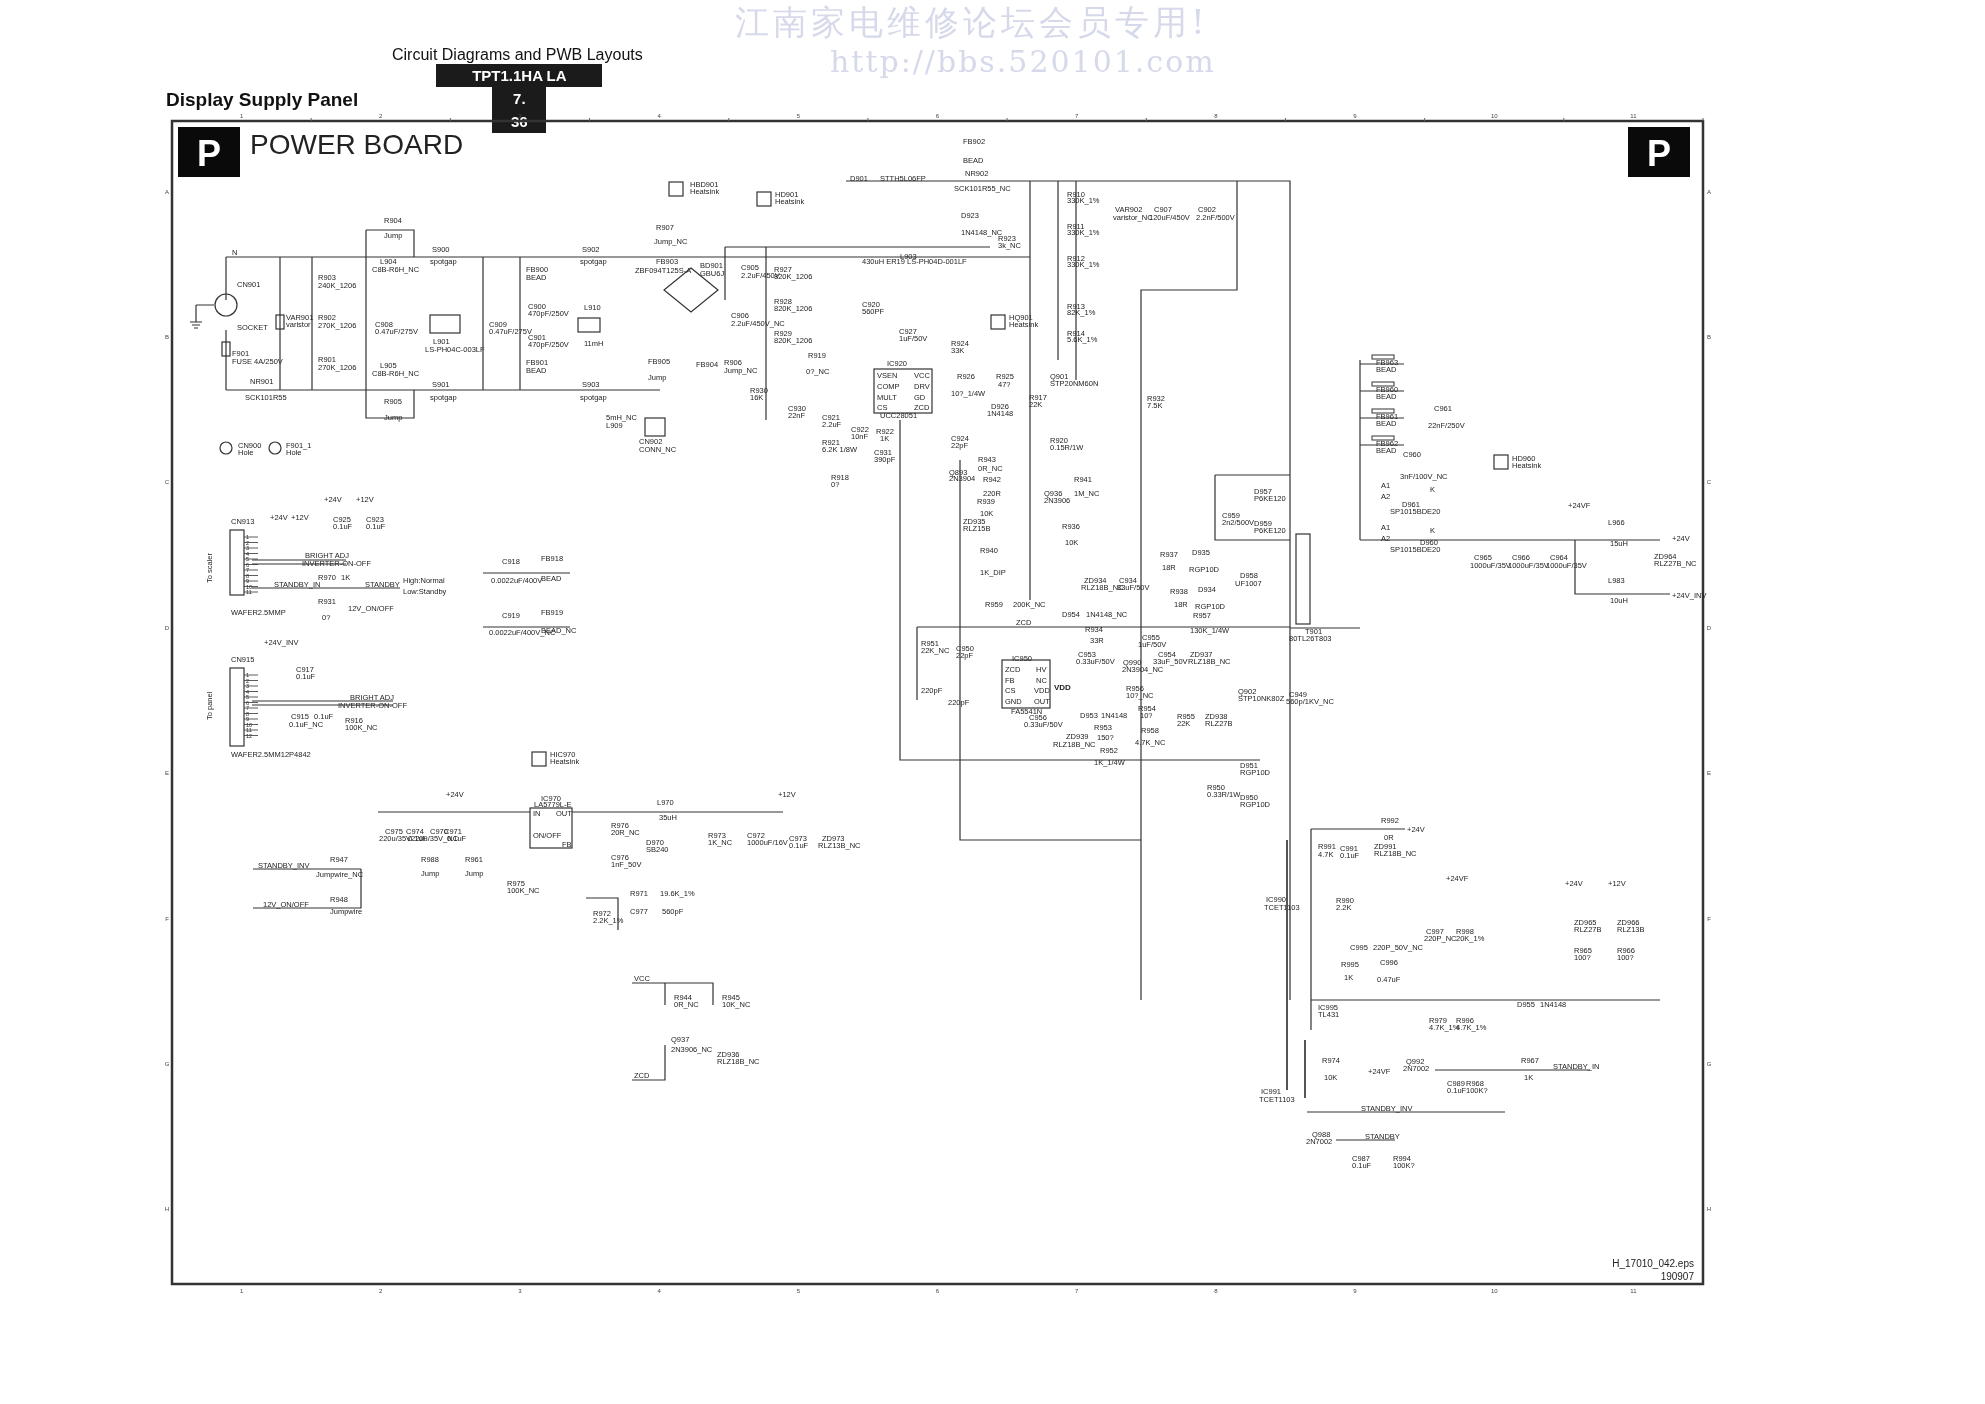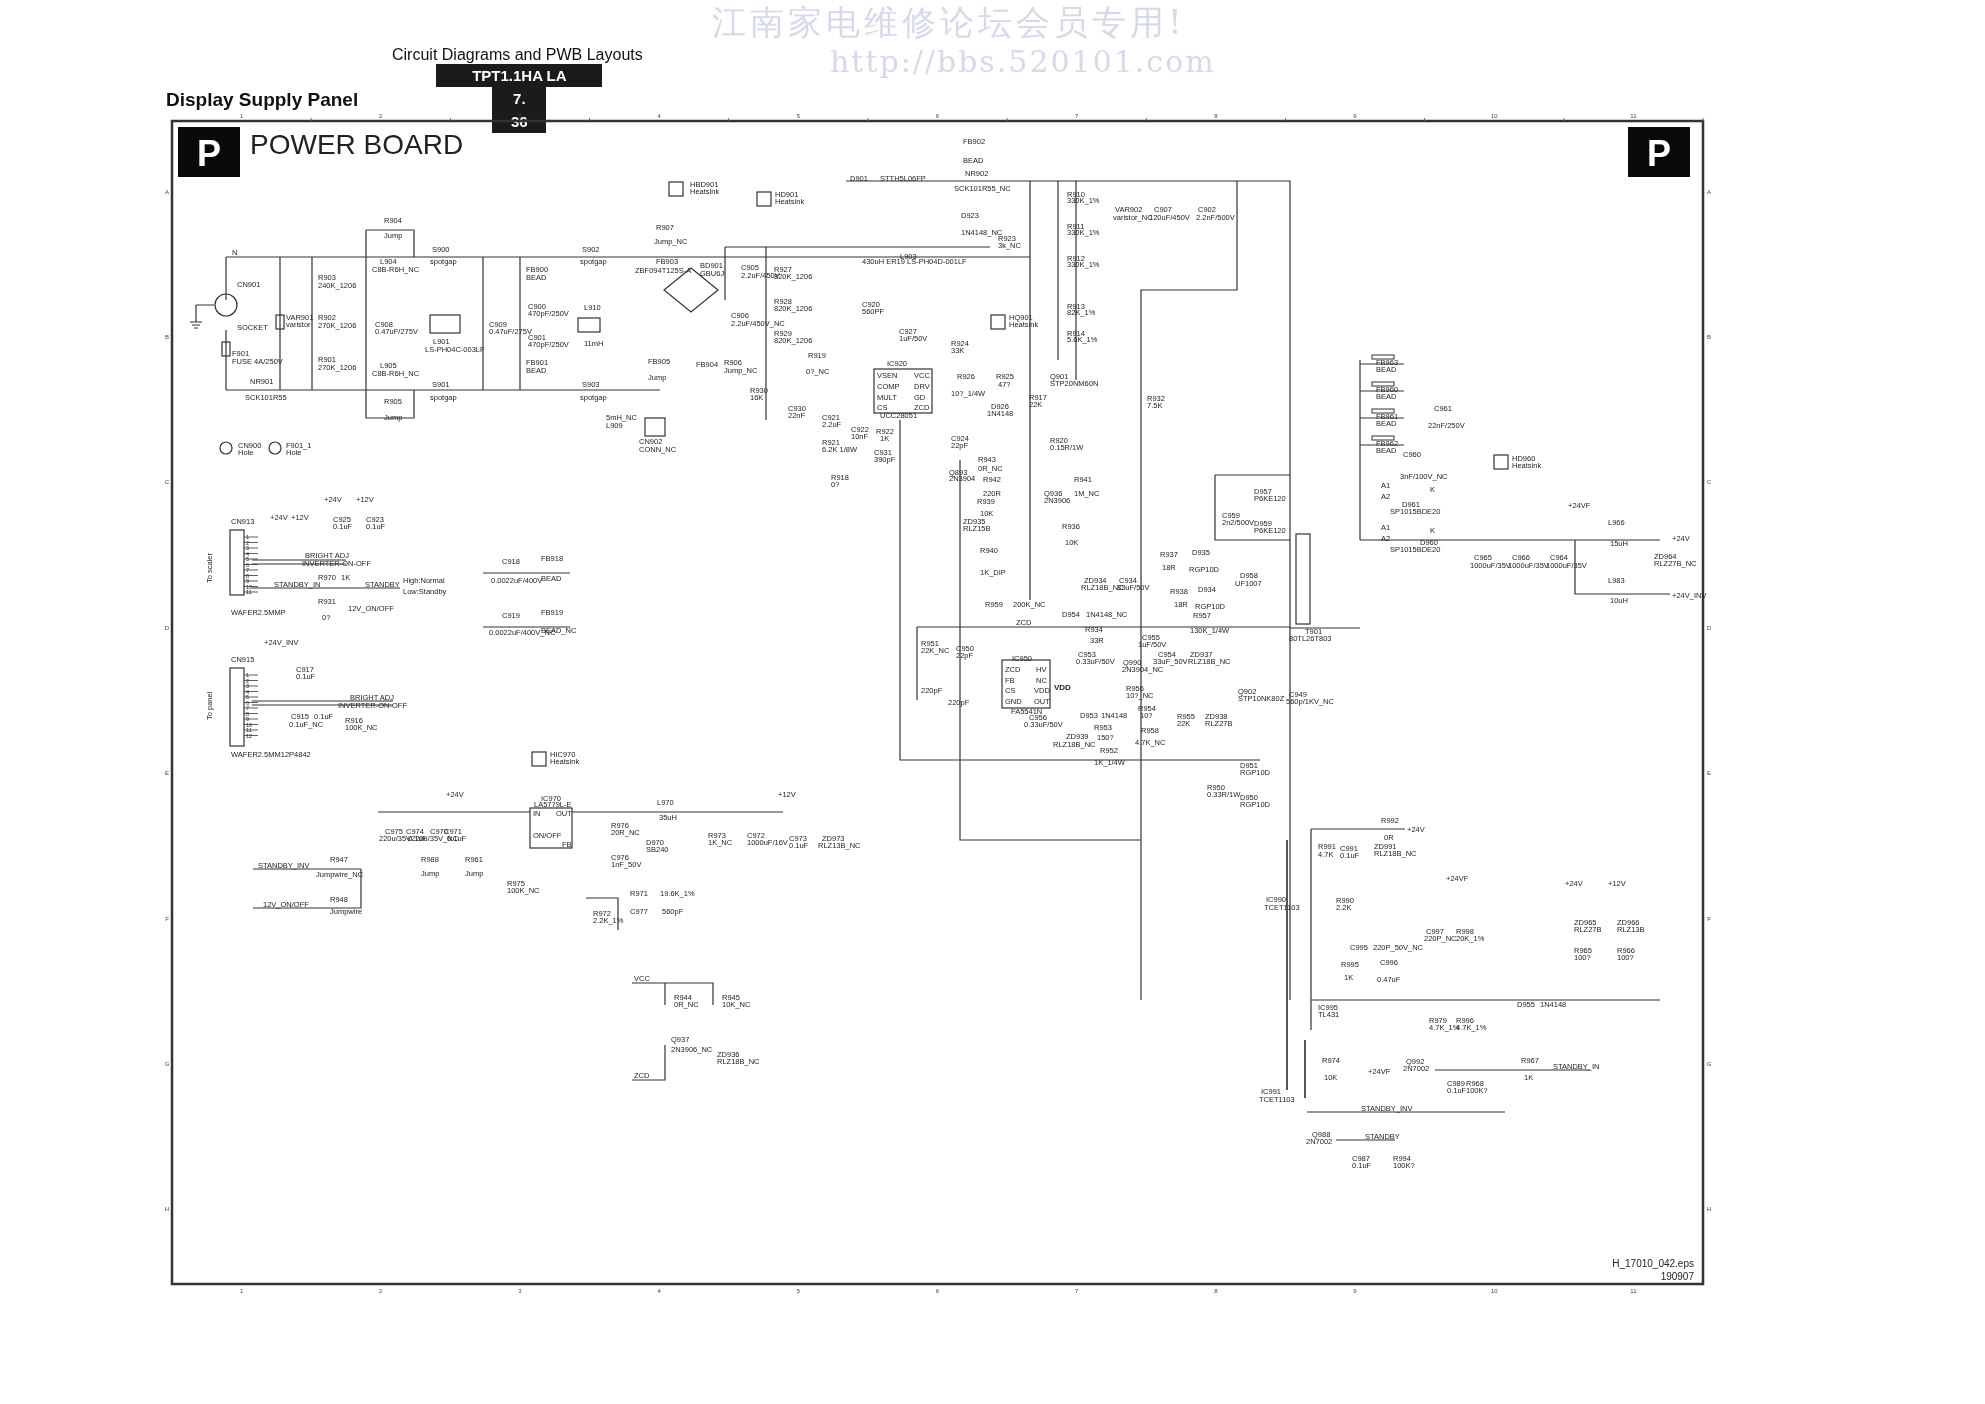--- a/index.html
+++ b/index.html
@@ -1,17 +1,17 @@
 <!DOCTYPE html>
 <html><head>
 <meta charset="utf-8">
 <style>
   html, body { margin:0; padding:0; background:#ffffff; }
   body { width:1985px; height:1404px; position:relative; overflow:hidden; font-family:"Liberation Sans", sans-serif; color:#111; }
-  .watermark { position:absolute; left:712px; top:0px; font-family:"DejaVu Serif", serif; color:#d6d9ea; font-size:34px; letter-spacing:4px; white-space:nowrap;text-align:center; }
+  .watermark { position:absolute; left:735px; top:0px; font-family:"DejaVu Serif", serif; color:#d6d9ea; font-size:34px; letter-spacing:4px; white-space:nowrap;text-align:center; }
   .watermark2 { position:absolute; left:830px; top:44px; font-family:"DejaVu Serif", serif; color:#d6d9ea; font-size:30px; letter-spacing:2px; white-space:nowrap; }
   .hdr { position:absolute; top:46px; left:392px; display:flex; align-items:center; gap:0;flex-direction:column; }
   .hdr-text { font-size:16px; margin-right:16px; }
   .hdr-box { background:#1b1b1b; color:#fff; font-weight:bold; font-size:15px; height:23px; line-height:23px; text-align:center; margin-right:12px; }
   .page-title { position:absolute; left:166px; top:89px; font-size:19px; font-weight:bold; }
   svg#schem { position:absolute; left:0; top:0; }
   svg text { font-family:"Liberation Sans", sans-serif; fill:#222; }
   .w { stroke:#333; stroke-width:1.2; fill:none; }
   .wt { stroke:#555; stroke-width:2; fill:none; }
   .lbl { font-size:7.5px; }

